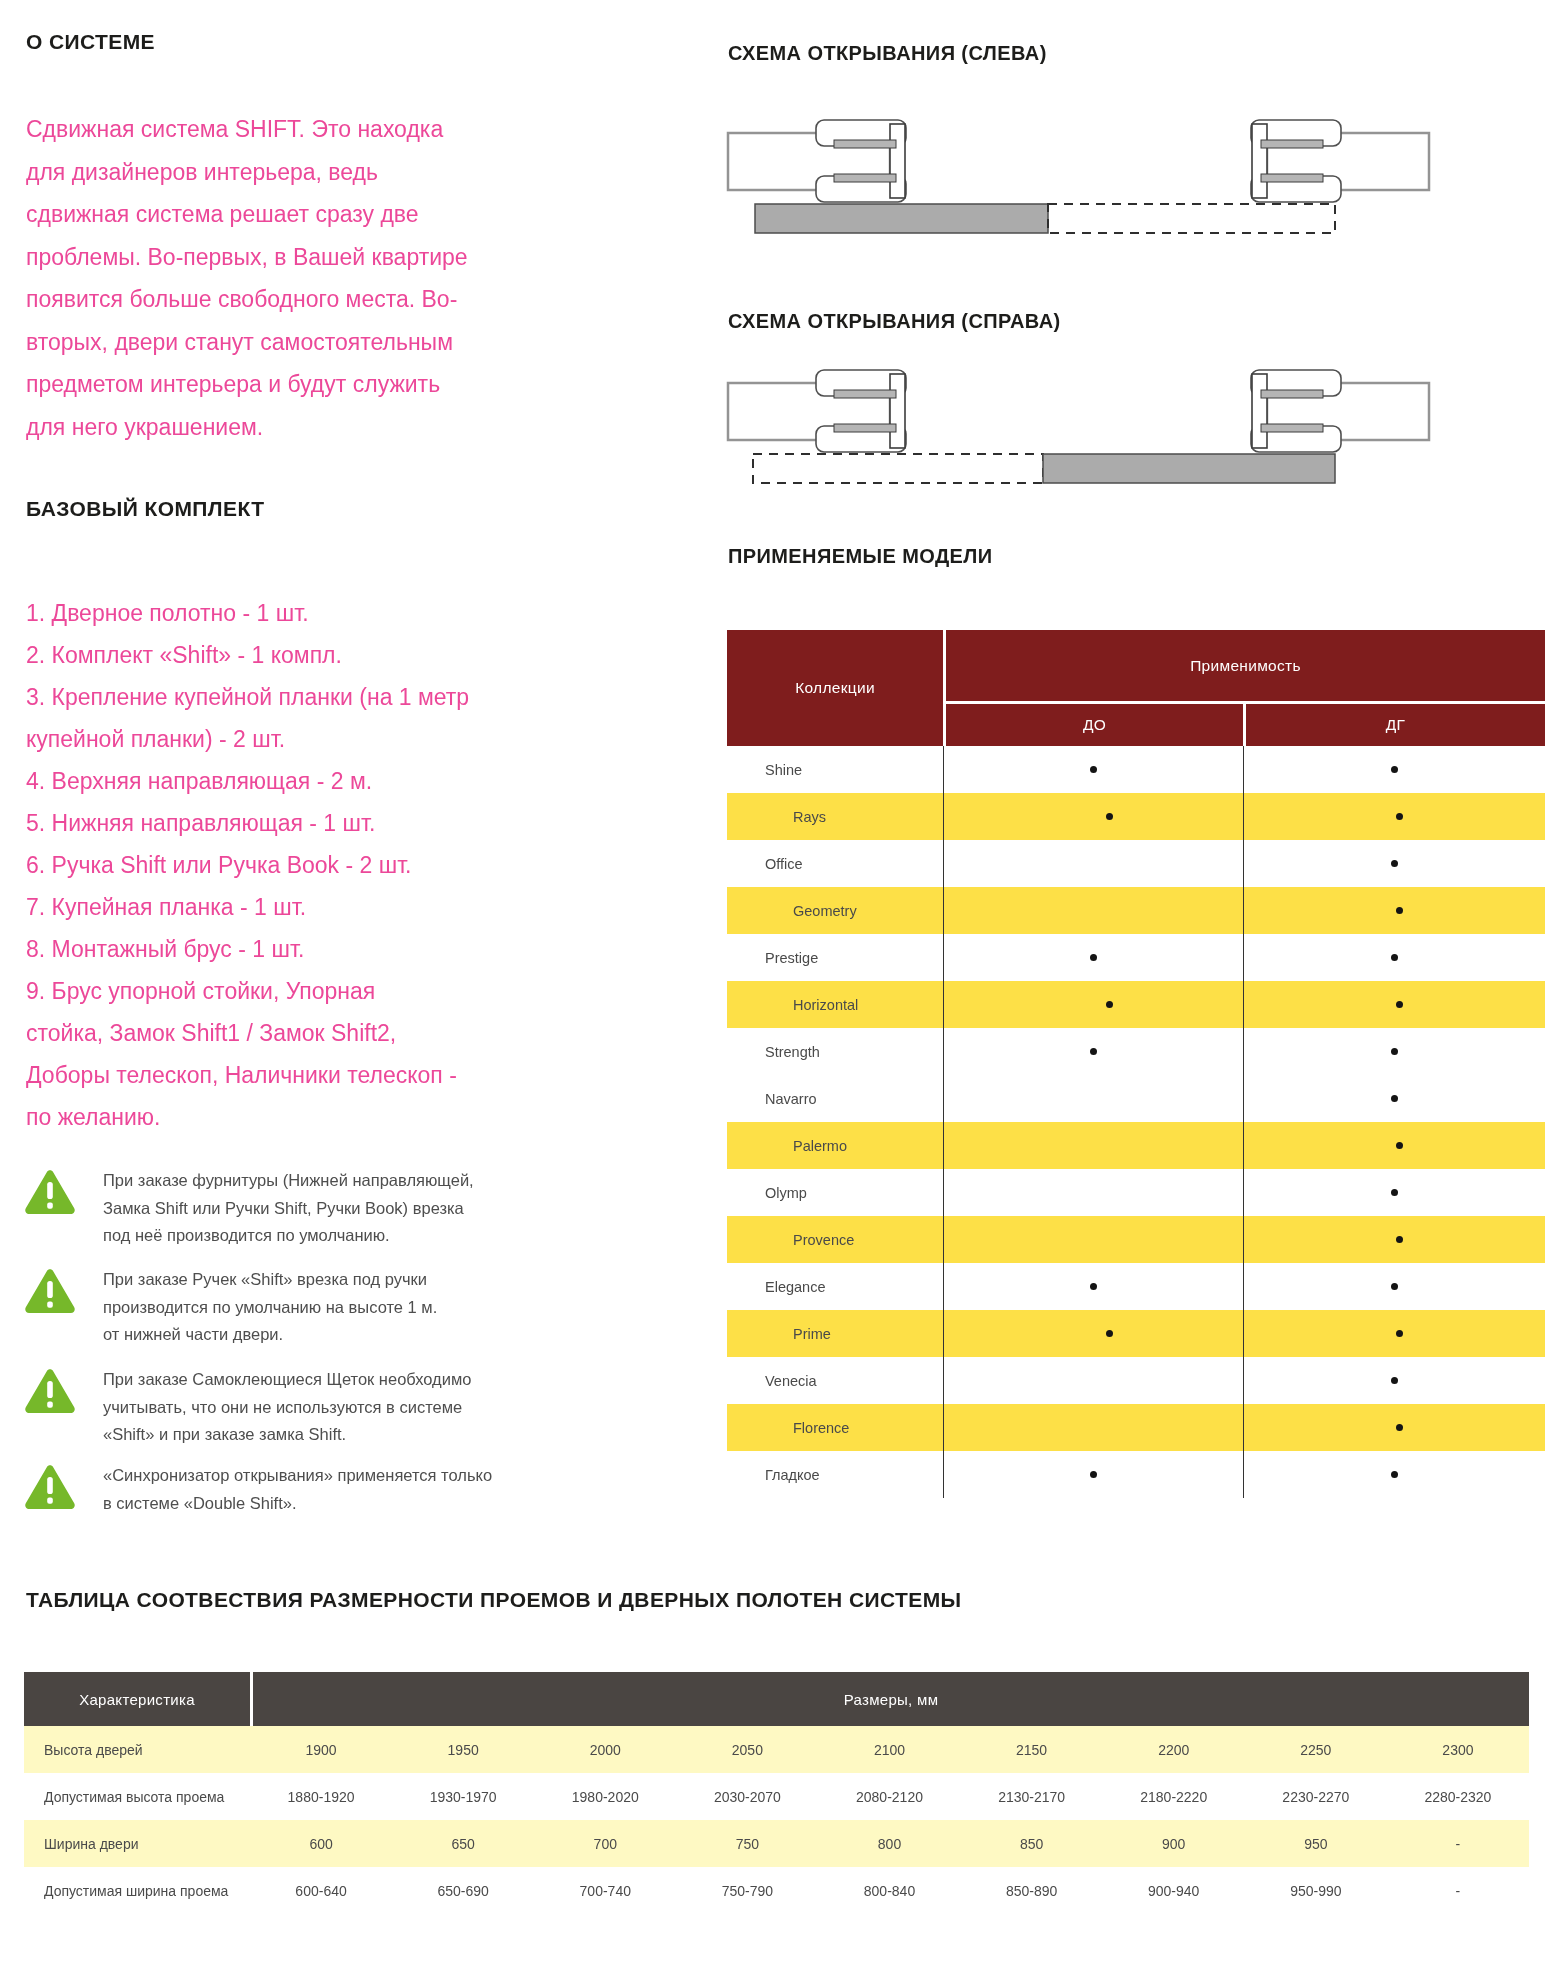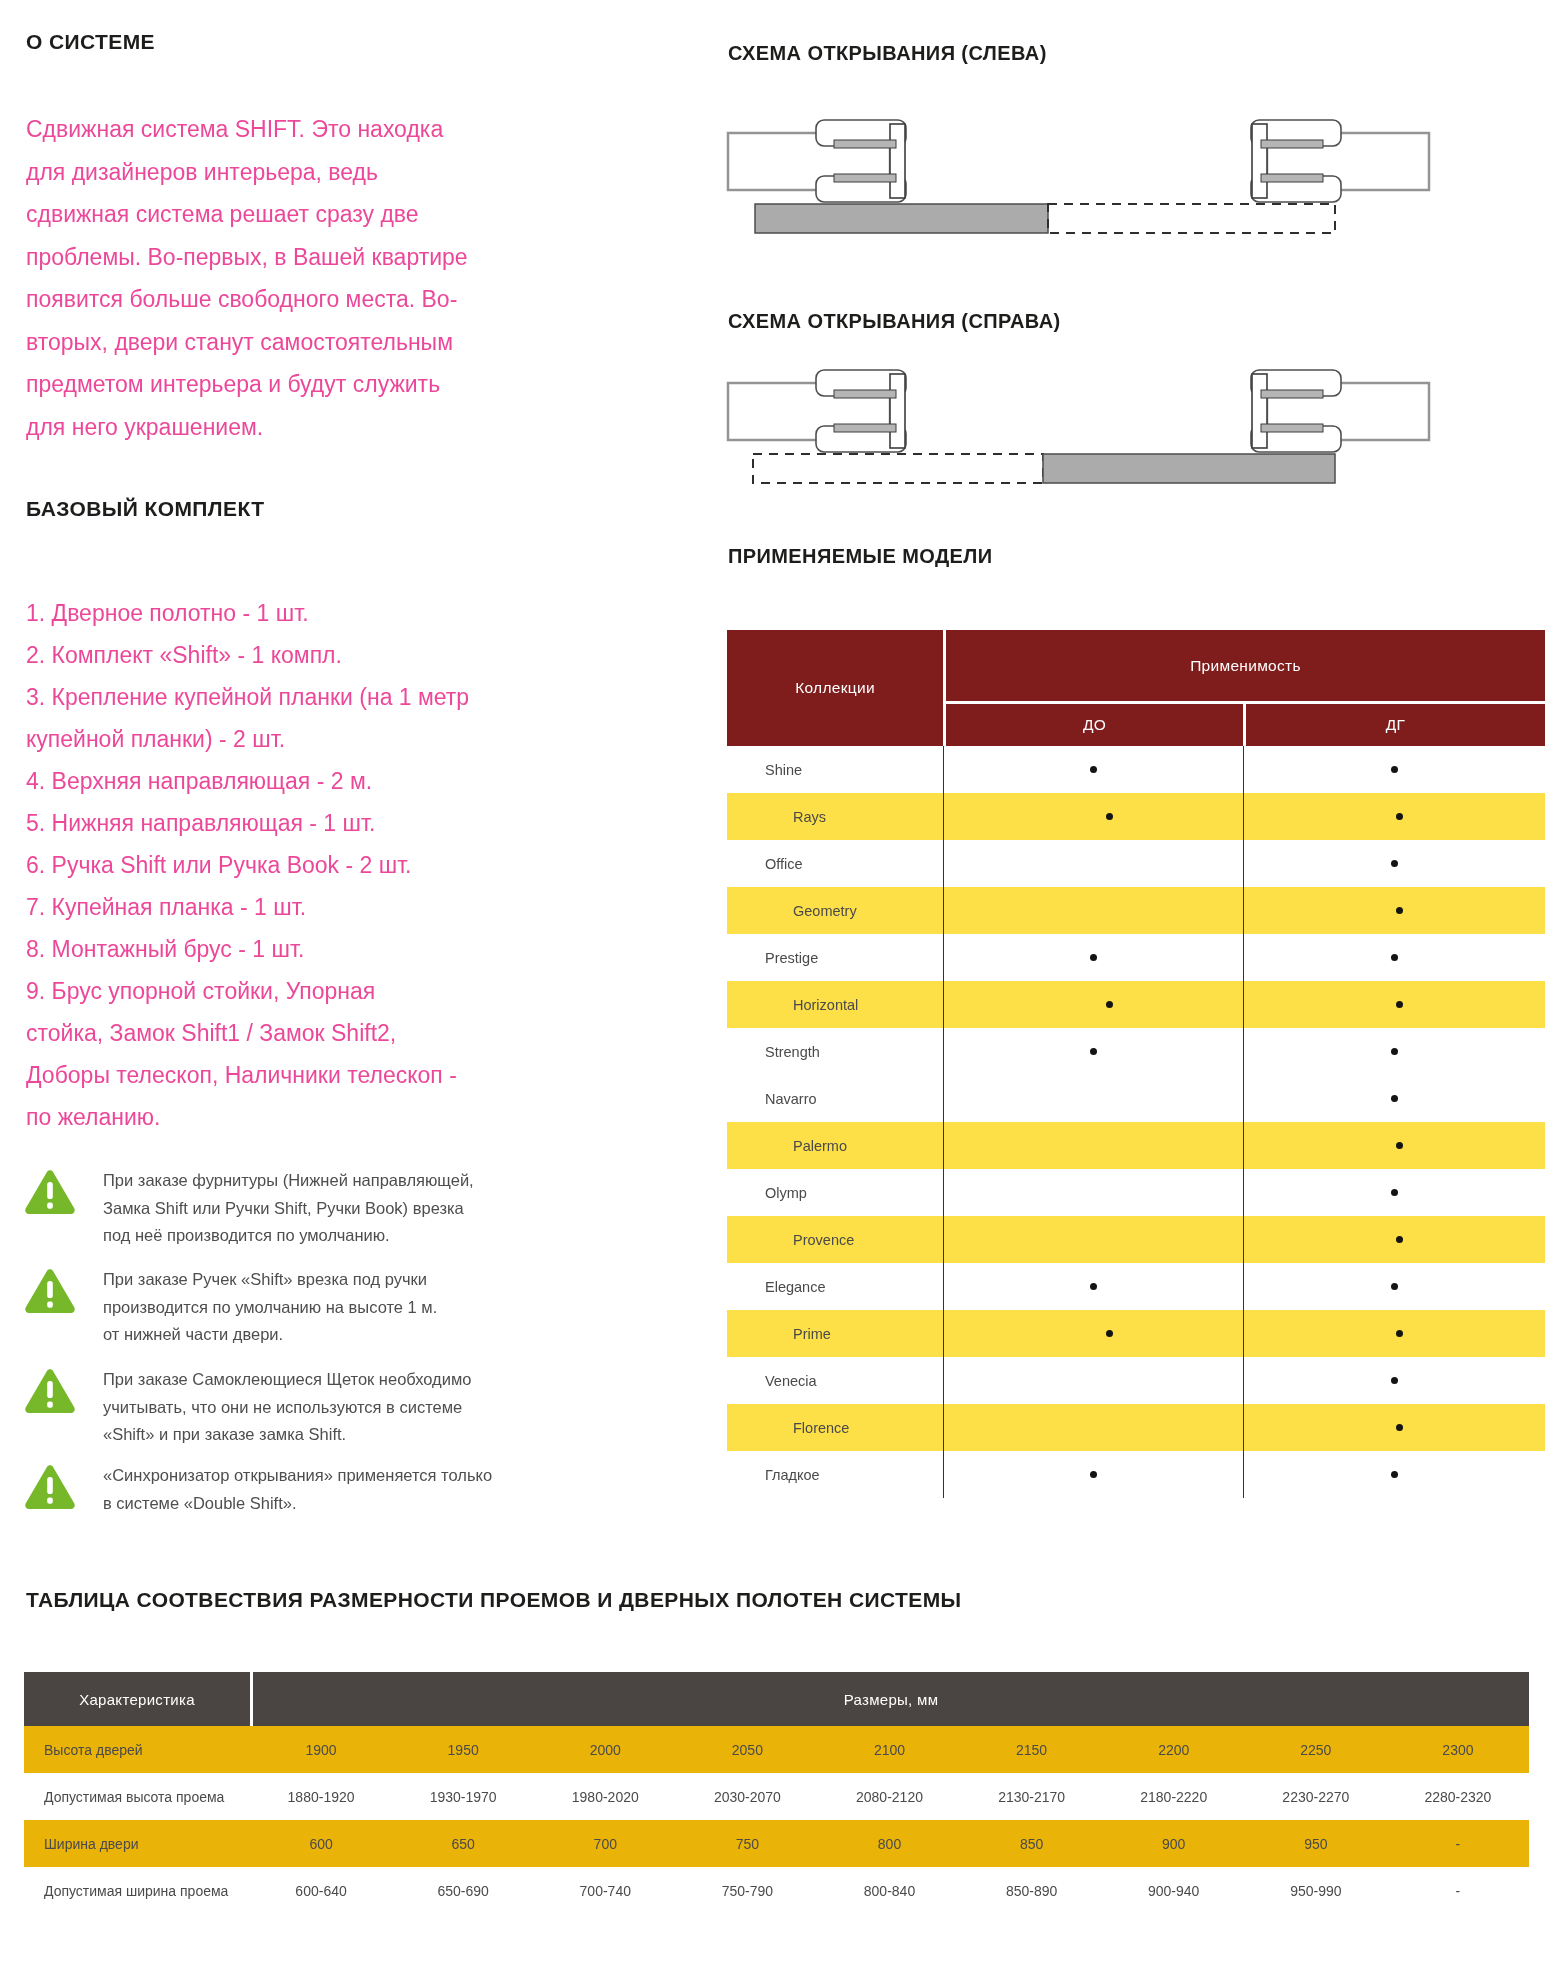--- a/index.html
+++ b/index.html
@@ -37,21 +37,21 @@
   .dot{width:7px;height:7px;border-radius:50%;background:#141414;}
   .vline{position:absolute;top:116px;width:1px;height:752px;background:#333;}
   
   .size-table{position:absolute;left:24px;top:1672px;width:1505px;font-size:14px;color:#4a4a4a;}
   .st-header{display:flex;height:54px;}
   .st-hcell{background:#4a4542;color:#fff;font-size:15px;font-weight:300;
             display:flex;align-items:center;justify-content:center;letter-spacing:.3px;text-align:center;}
   .st-hcell.first{width:226px;margin-right:3px;}
   .st-hcell.rest{flex:1;}
   .st-row{display:flex;height:47px;align-items:center;}
-  .st-row.stripe{background:#eab308;}
+  .st-row.stripe{background:#fef9c3;}
   .st-label{width:226px;padding-left:20px;box-sizing:border-box;}
   .st-val{flex:1;text-align:center;}
 </style>
 </head>
 <body>
 
 <div class="page">
 
   <h2 class="abs h h21" style="left:26px;top:30px;">О СИСТЕМЕ</h2>
 

